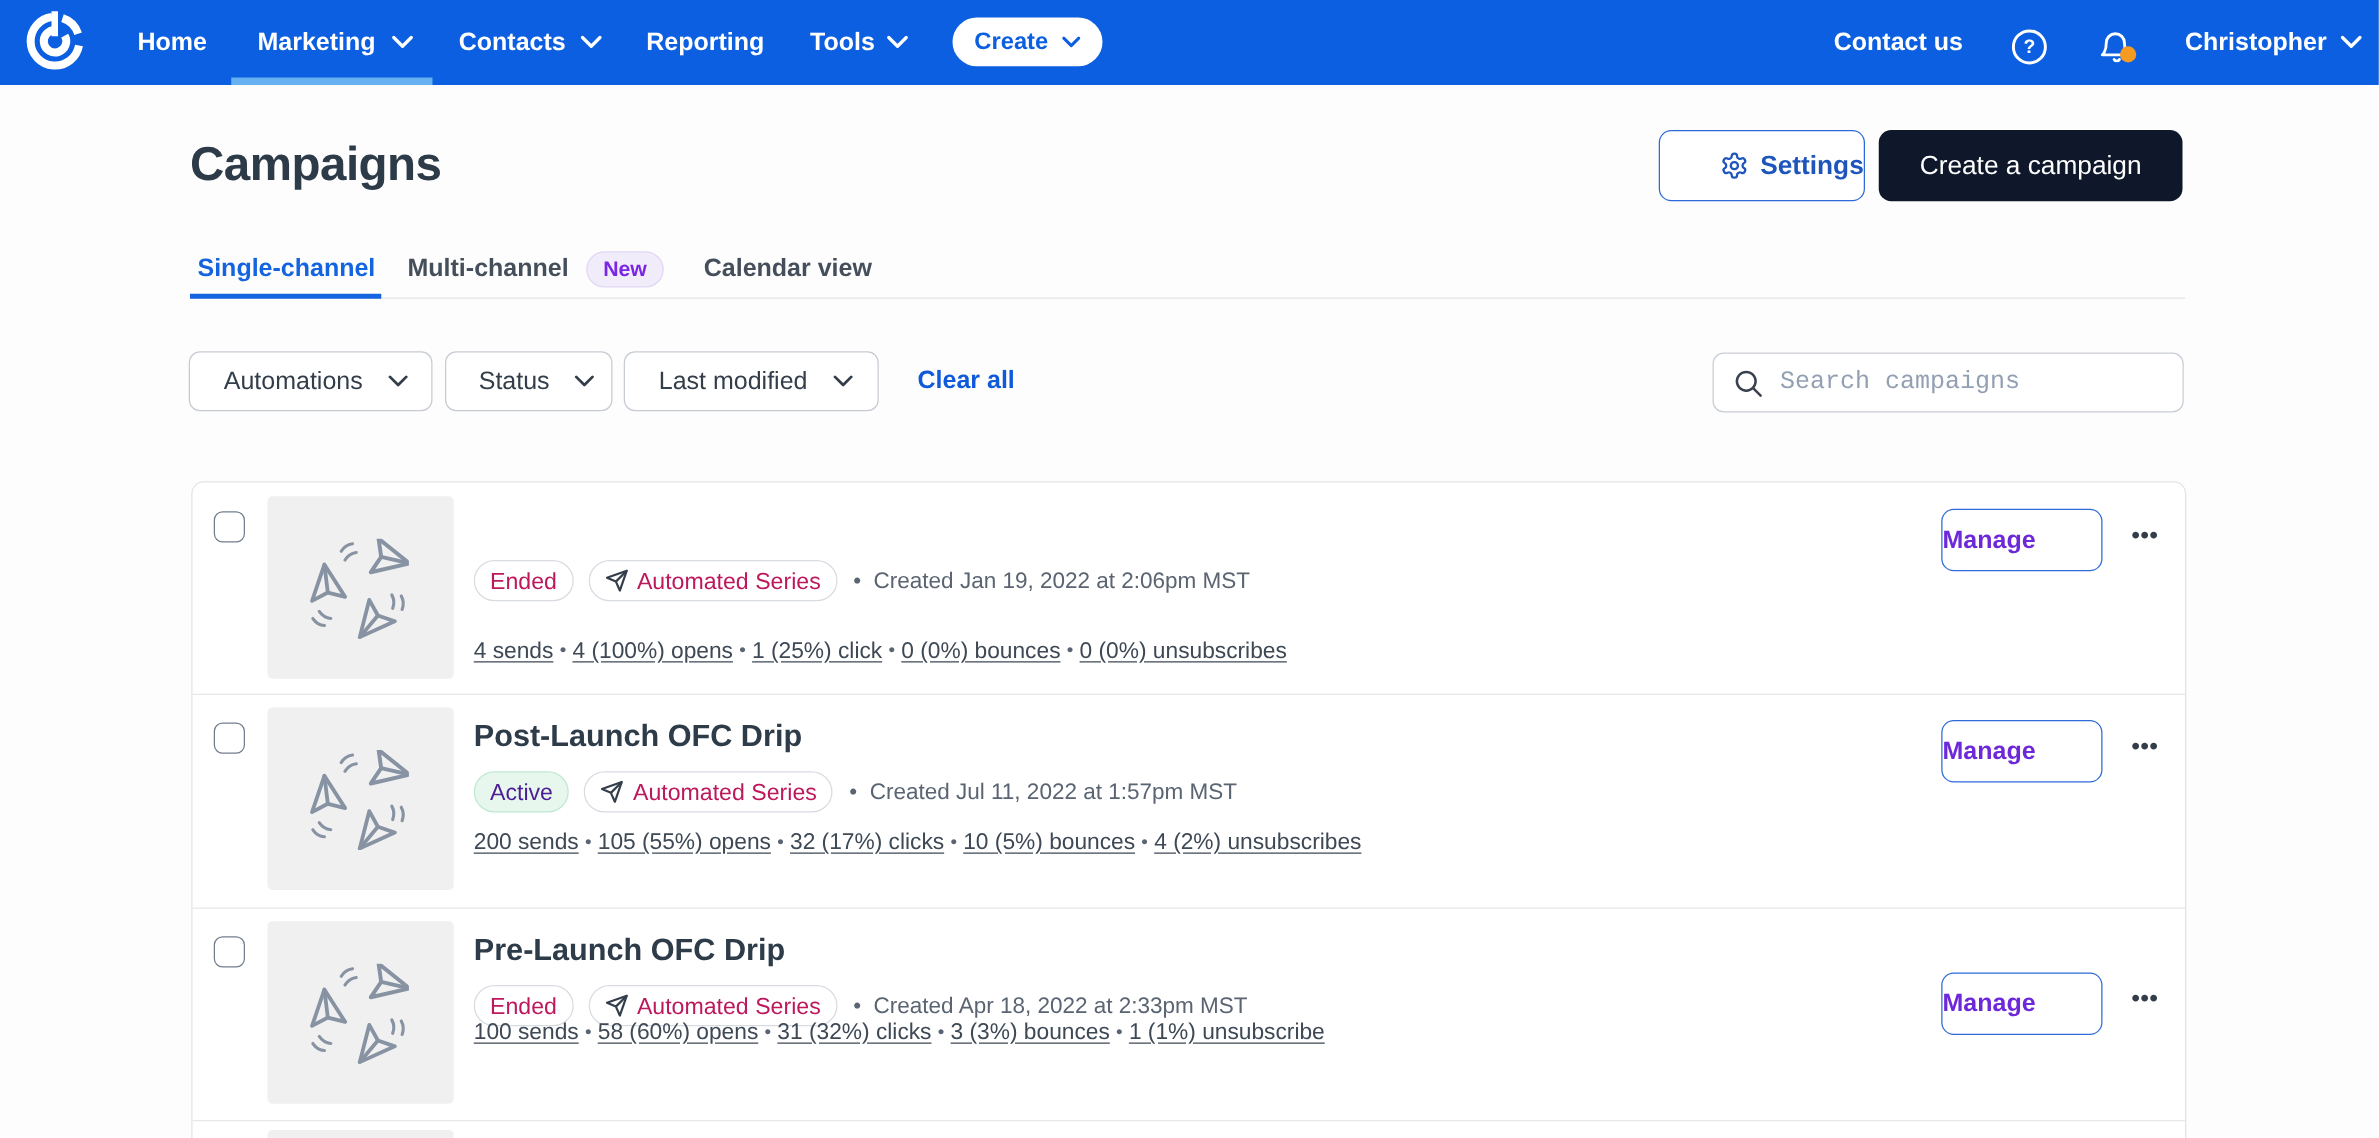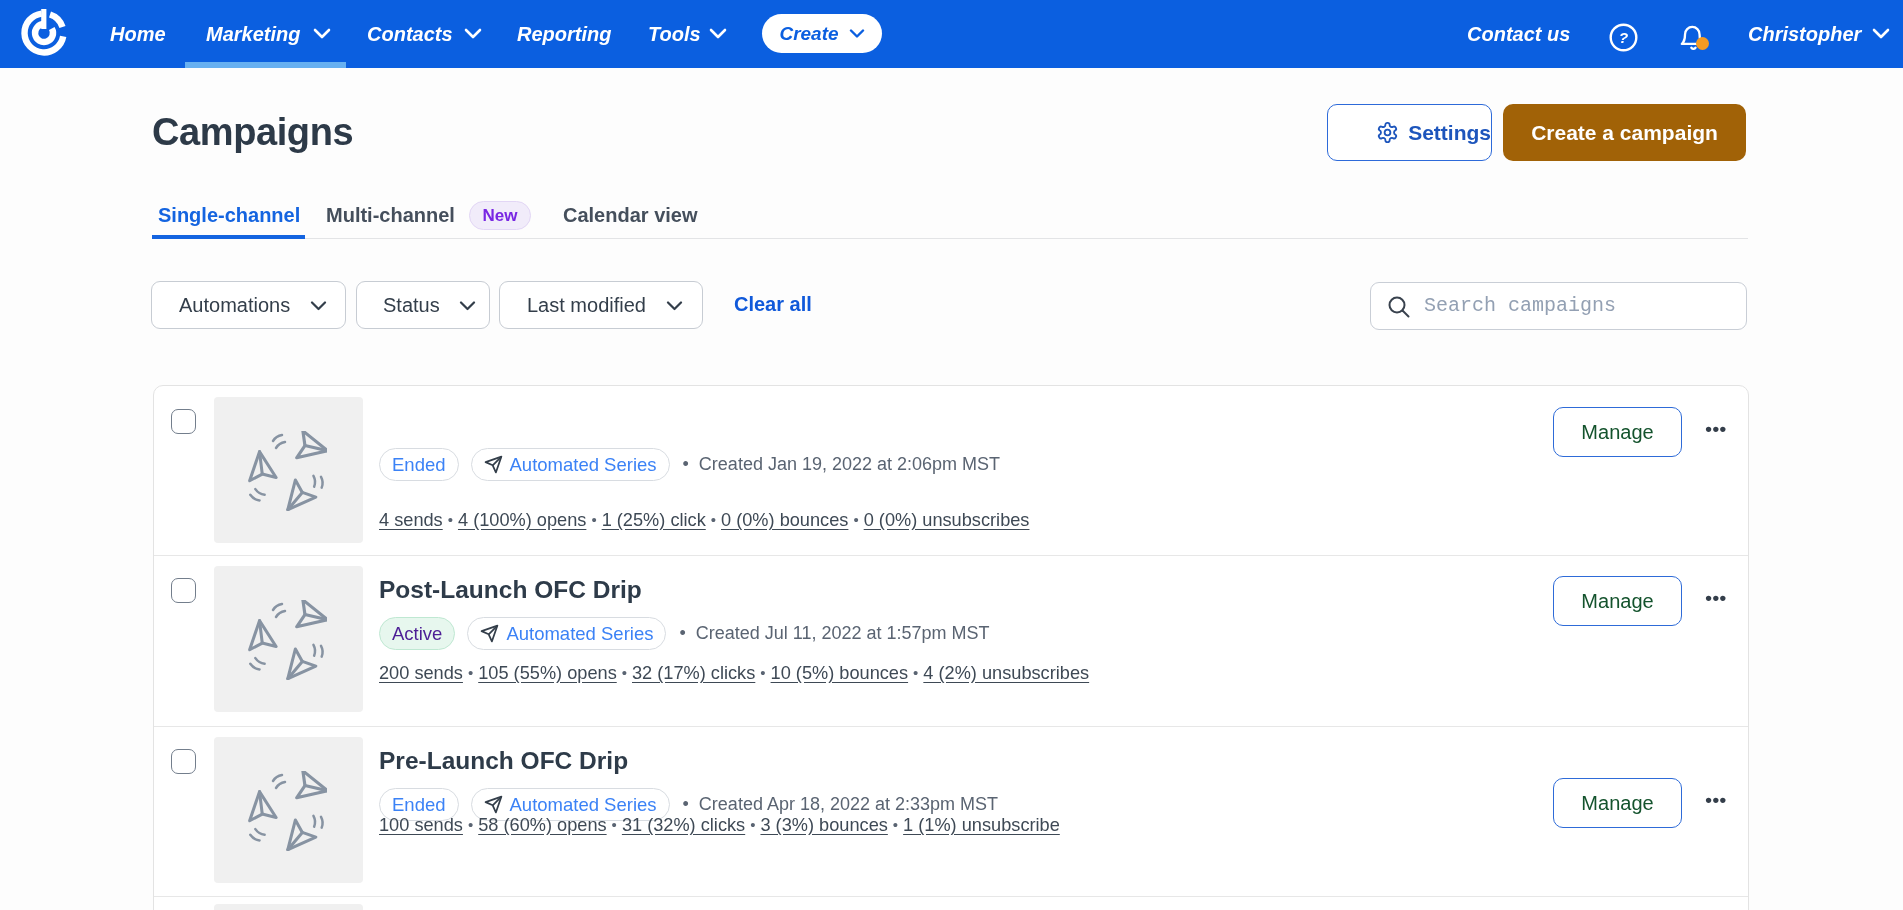--- a/index.html
+++ b/index.html
@@ -1,37 +1,37 @@
 <!DOCTYPE html>
 <html><head>
 <meta charset="utf-8">
 <style>
 * { margin:0; padding:0; box-sizing:border-box; }
 html,body { width:1903px; height:910px; overflow:hidden; background:#fdfdfd;
   font-family:"Liberation Sans", sans-serif; }
 .abs { position:absolute; }
 
 
-#nav { position:absolute; top:0; left:0; width:1903px; height:68px; background:#0b5fe0;font-style:italic; }
+#nav { position:absolute; top:0; left:0; width:1903px; height:68px; background:#0b5fe0; }
 .navitem { position:absolute; top:0; height:68px; line-height:68px; color:#fff;
   font-size:20px; font-weight:bold; white-space:nowrap; }
 #nav svg.chev { position:absolute; top:28px; }
 #underline { position:absolute; left:185px; top:62px; width:161px; height:6px; background:#67b0f1; }
 #createbtn { position:absolute; left:762px; top:14px; width:120px; height:39px; background:#fff;
   border-radius:20px; color:#0b5fe0; font-size:19px; font-weight:bold;
   display:flex; align-items:center; justify-content:center; }
 
 
 #h1 { position:absolute; left:152px; top:111px; font-size:38px; font-weight:bold; color:#2d3a48; letter-spacing:-0.4px;}
 #settingsbtn { position:absolute; left:1327px; top:104px; width:165px; height:57px; background:#fff;
   border:1px solid #2d6ad9; border-radius:10px; color:#1d55bc; font-size:21px; font-weight:bold;
   display:flex; align-items:center; justify-content:flex-end; }
 #settingsbtn svg { margin-right:10px; }
-#createcamp { position:absolute; left:1503px; top:104px; width:243px; height:57px; background:#a16207;
-  border-radius:10px; color:#fff; font-size:21px; font-weight:bold; text-align:center; line-height:57px; }
+#createcamp { position:absolute; left:1503px; top:104px; width:243px; height:57px; background:#0f172a;
+  border-radius:10px; color:#fff; font-size:21px; font-weight:normal; text-align:center; line-height:57px; }
 
 
 .tab { position:absolute; top:204px; font-size:20px; font-weight:bold; color:#454f5c; }
 #tabline { position:absolute; left:152px; top:238px; width:1596px; height:1px; background:#e3e4e6; }
 #tabul { position:absolute; left:152px; top:235px; width:153px; height:4px; background:#1464e0; }
 #newpill { position:absolute; left:469px; top:201px; width:62px; height:29px; background:#f1ecfa;
   border:1px solid #e2d6f5; border-radius:15px; color:#7927e3; font-size:17px; text-align:center; line-height:27px; font-weight:bold;}
 
 
 .filter { position:absolute; top:281px; height:48px; background:#fff; border:1px solid #c7ccd3;
@@ -44,30 +44,30 @@
 
 #card { position:absolute; left:153px; top:385px; width:1596px; height:560px; background:#fff;
   border:1px solid #e3e3e3; border-radius:10px; overflow:hidden; }
 .sep { position:absolute; left:0; width:1596px; height:1px; background:#e7e7e7; }
 .cb { position:absolute; left:17px; width:25px; height:25px; border:1.5px solid #737e8c;
   border-radius:7px; background:#fff; }
 .thumb { position:absolute; left:60px; width:149px; height:146px; background:#f0f0f0; border-radius:4px; }
 .title { position:absolute; left:225px; font-size:24.5px; font-weight:bold; color:#2e3b49; }
 .pillrow { position:absolute; left:225px; height:33px; display:flex; align-items:center; }
 .pill { height:33px; border:1px solid #d8dce1; border-radius:17px; background:#fff;
-  display:flex; align-items:center; font-size:18.5px; color:#3b82f6; padding:0 12px; margin-right:12px; }
+  display:flex; align-items:center; font-size:18.5px; color:#be185d; padding:0 12px; margin-right:12px; }
 .pill.active { background:#e7f7ee; border-color:#bfe8d2; color:#4c1d95; }
 .pill svg { margin-right:7px; }
 .created { font-size:18px; color:#5a6472; margin-left:1px; }
 .stats { position:absolute; left:225px; font-size:18.2px; color:#3e4955; }
 .stats u { text-decoration:underline; text-underline-offset:3px; }
 .stats .d { color:#5a6472; padding:0 5px; font-size:15px; vertical-align:1px;}
 .manage { position:absolute; left:1399px; width:129px; height:50px; border:1px solid #2e6bd8;
-  border-radius:10px; background:#fff; color:#14532d; font-size:20px; font-weight:normal;
-  text-align:center; line-height:48px; }
+  border-radius:10px; background:#fff; color:#6d28d9; font-size:20px; font-weight:bold;
+  line-height:48px; }
 .dots { position:absolute; left:1547px; width:30px; text-align:center; color:#343e4a;
   font-size:19px; font-weight:bold; letter-spacing:0.5px;}
 </style>
 </head>
 <body>
 
 <svg width="0" height="0" style="position:absolute">
   <defs>
     <g id="pl" fill="none" stroke="#8793a2" stroke-width="2.1" stroke-linecap="round" stroke-linejoin="round">
       <path d="M22 2 11 13"></path>

